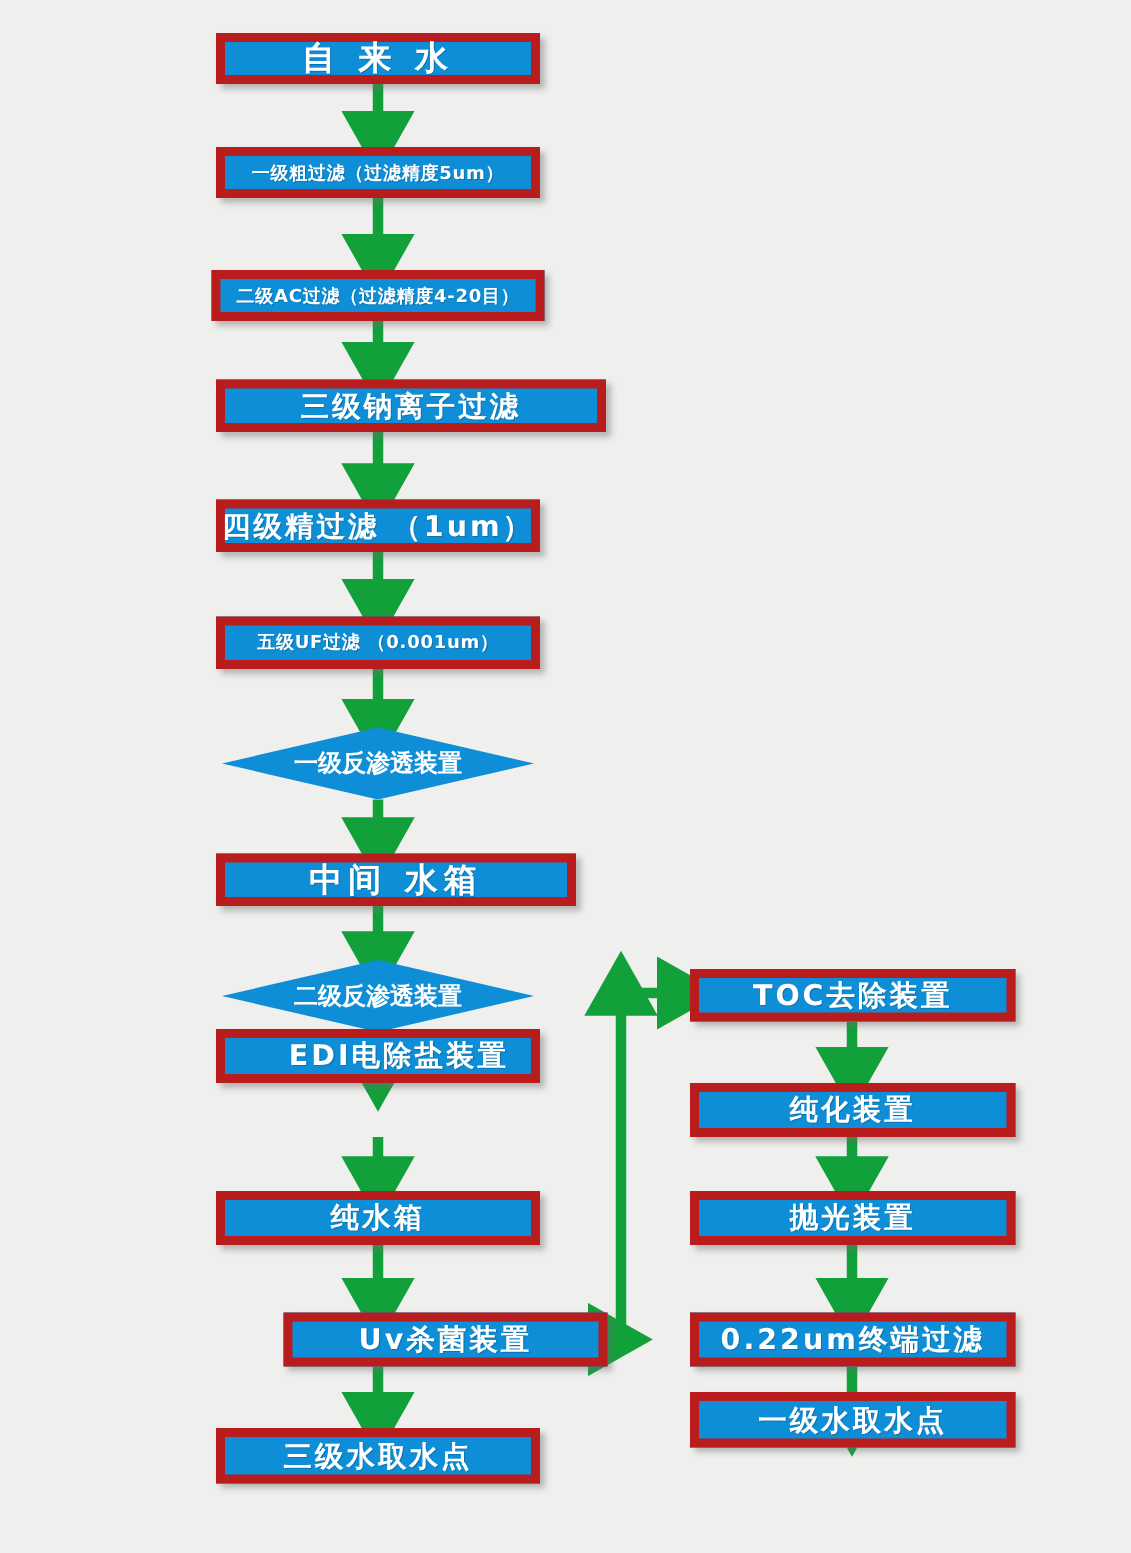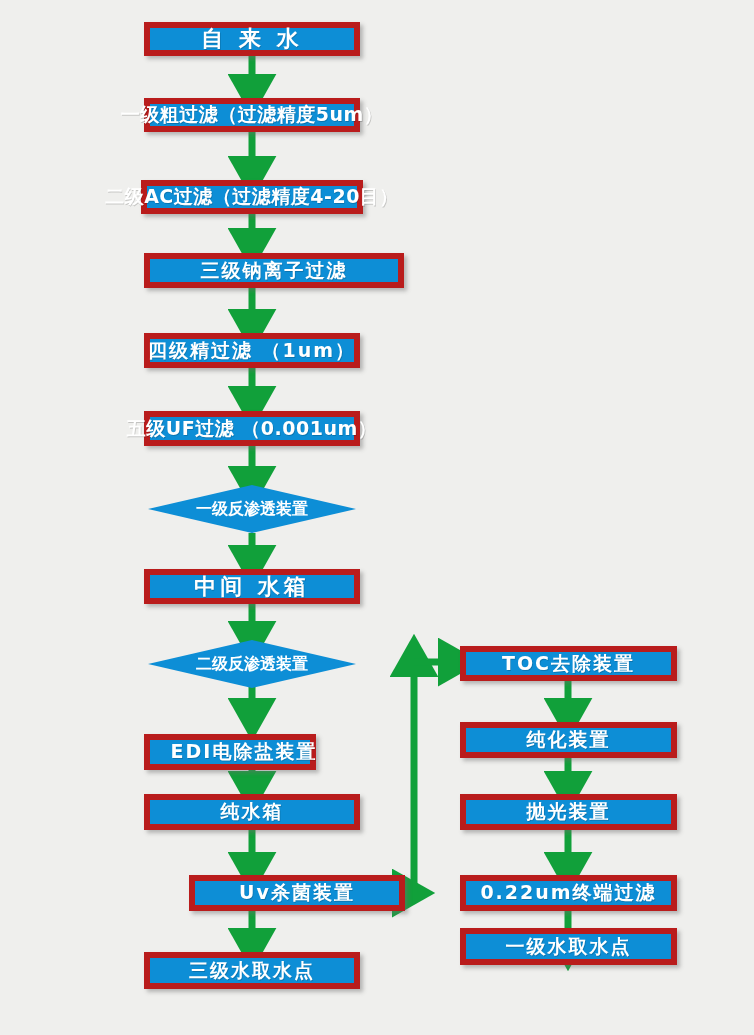--- a/index.html
+++ b/index.html
@@ -39,21 +39,21 @@
     background:#0d8ed6;
     -webkit-clip-path:polygon(50% 0%,100% 50%,50% 100%,0% 50%);
     clip-path:polygon(50% 0%,100% 50%,50% 100%,0% 50%);
     filter:drop-shadow(3px 3px 3px rgba(120,120,120,0.5));
     z-index:0;
   }
   .diamond .dlabel{position:relative;z-index:1;}
 
   .fs-lg{font-size:22px;font-weight:bold;letter-spacing:4px;}
   .fs-md{font-size:19px;font-weight:bold;letter-spacing:2px;}
-  .fs-sm{font-size:19px;font-weight:bold;letter-spacing:0.5px;}
+  .fs-sm{font-size:12px;font-weight:bold;letter-spacing:0.5px;}
   .fs-xs{font-size:16px;font-weight:bold;letter-spacing:0px;}
 
   svg#wires{position:absolute;left:0;top:0;width:754px;height:1035px;z-index:1;}
 </style>
 </head>
 <body>
 
 <div id="canvas">
 
   <svg id="wires" viewBox="0 0 754 1035">
@@ -112,30 +112,30 @@
 
   <div class="node box fs-sm" style="left:144px;top:411px;width:216px;height:35px;">
     <span>五级UF过滤 （0.001um）</span>
   </div>
 
   <div class="node diamond fs-xs" style="left:148px;top:485px;width:208px;height:48px;">
     <span class="dshape"></span>
     <span class="dlabel">一级反渗透装置</span>
   </div>
 
-  <div class="node box fs-lg" style="left:144px;top:569px;width:216px;height:35px;">
+  <div class="node box fs-lg" style="left:144px;top:569px;width:240px;height:35px;">
     <span>中间 水箱</span>
   </div>
 
   <div class="node diamond fs-xs" style="left:148px;top:640px;width:208px;height:48px;">
     <span class="dshape"></span>
     <span class="dlabel">二级反渗透装置</span>
   </div>
 
-  <div class="node box fs-md" style="left:144px;top:734px;width:172px;height:36px;padding-left:28px;">
+  <div class="node box fs-md" style="left:144px;top:686px;width:216px;height:36px;padding-left:28px;">
     <span>EDI电除盐装置</span>
   </div>
 
   <div class="node box fs-md" style="left:144px;top:794px;width:216px;height:36px;">
     <span>纯水箱</span>
   </div>
 
   <div class="node box fs-md" style="left:144px;top:875px;width:216px;height:36px;margin-left:45px;">
     <span>Uv杀菌装置</span>
   </div>

